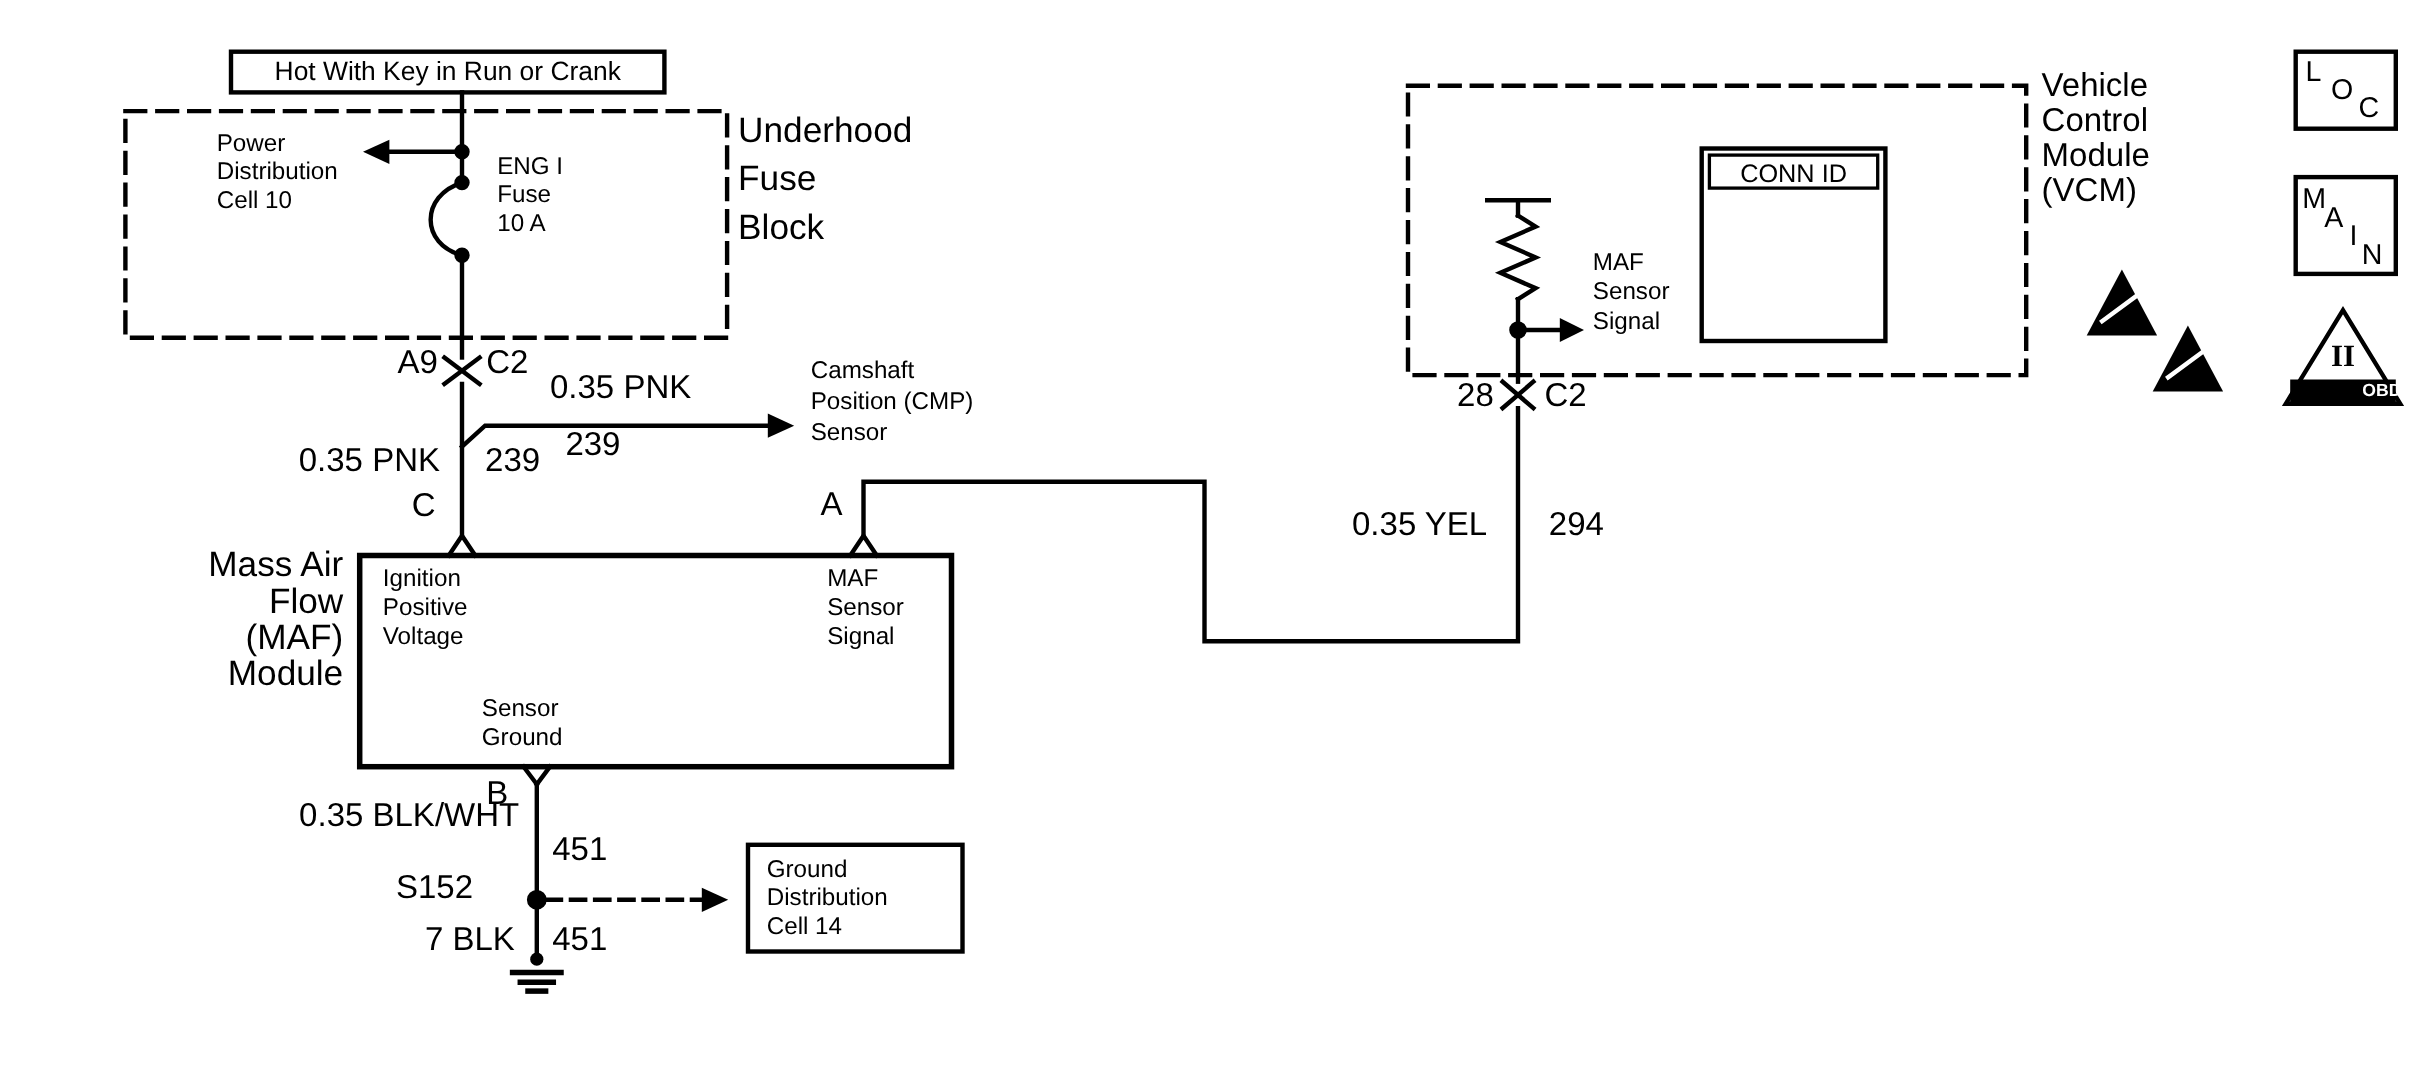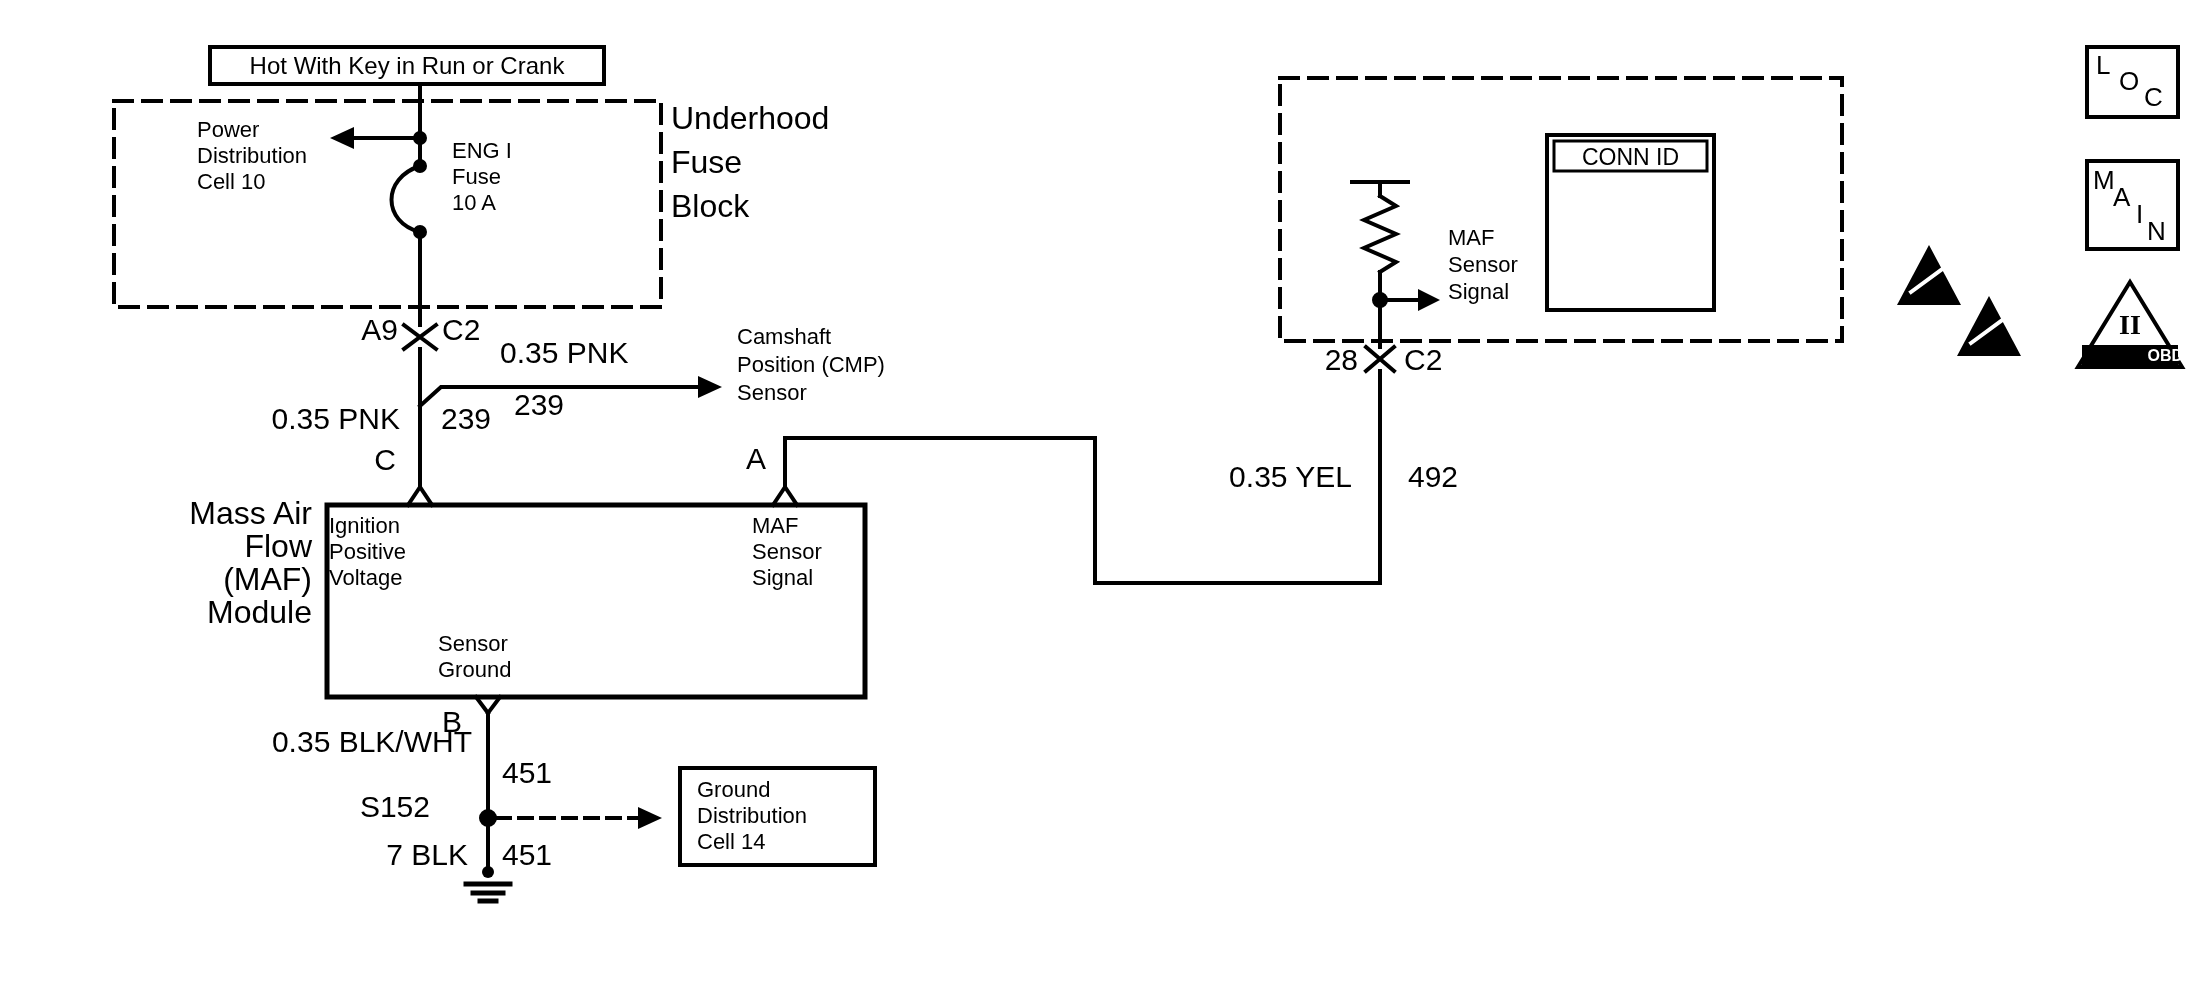--- a/index.html
+++ b/index.html
@@ -141,41 +141,45 @@
 <div class="lbl wirelbl" style="left:441px;top:403px">239</div>
 
 <div class="lbl wirelbl ra" style="left:336px;top:444px;width:60px">C</div>
 <div class="lbl wirelbl ra" style="left:706px;top:443px;width:60px">A</div>
 
 <div class="lbl big ra" style="left:110px;top:497px;width:202px">Mass Air
 Flow
 (MAF)
 Module</div>
 
-<div class="lbl small" style="left:329px;top:513px">Ignition
+<div class="lbl small" style="left:348px;top:513px">Ignition
 Positive
 Voltage</div>
 <div class="lbl small" style="left:752px;top:513px">MAF
 Sensor
 Signal</div>
 <div class="lbl small" style="left:438px;top:631px">Sensor
 Ground</div>
 
 <div class="lbl wirelbl ra" style="left:1190px;top:461px;width:162px">0.35 YEL</div>
-<div class="lbl wirelbl" style="left:1408px;top:461px">492</div>
+<div class="lbl wirelbl" style="left:1408px;top:461px">294</div>
 
 <div class="lbl wirelbl ra" style="left:1296px;top:344px;width:62px">28</div>
 <div class="lbl wirelbl" style="left:1404px;top:344px">C2</div>
 
 <div class="lbl small" style="left:1448px;top:224px;line-height:27px">MAF
 Sensor
 Signal</div>
 
 <div class="lbl ctr" style="left:1554px;top:144px;width:153px;font-size:23px">CONN ID</div>
 
+<div class="lbl" style="left:1856px;top:62px;font-size:30px;line-height:32px">Vehicle
+Control
+Module
+(VCM)</div>
 
 <div class="lbl wirelbl ra" style="left:400px;top:706px;width:62px">B</div>
 
 <div class="lbl wirelbl ra" style="left:210px;top:726px;width:262px">0.35 BLK/WHT</div>
 <div class="lbl wirelbl" style="left:502px;top:757px">451</div>
 
 <div class="lbl wirelbl ra" style="left:328px;top:791px;width:102px">S152</div>
 
 <div class="lbl small" style="left:697px;top:777px">Ground
 Distribution

